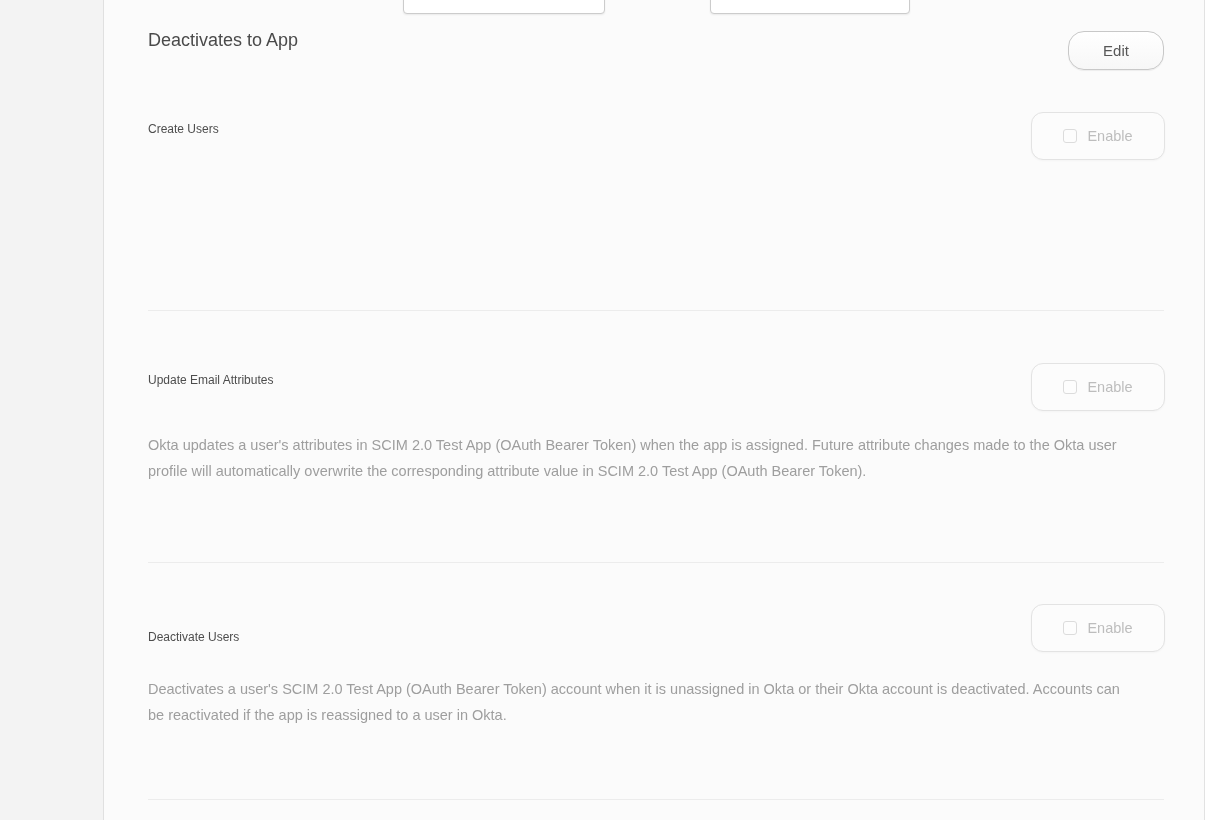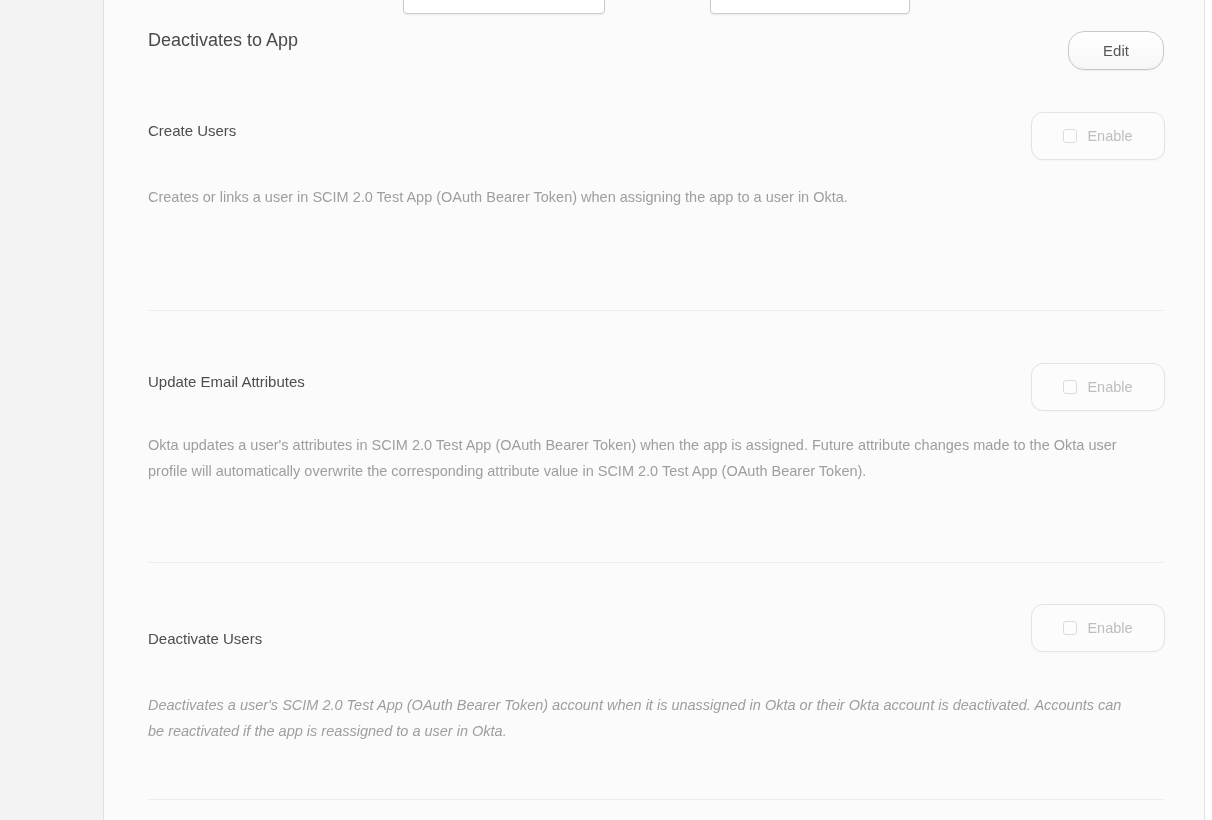--- a/index.html
+++ b/index.html
@@ -32,21 +32,21 @@
   .edit-btn {
     position:absolute; left:964px; top:31px; width:96px; height:39px;
     background:linear-gradient(#ffffff,#f7f7f7);
     border:1px solid #c8c8c8; border-radius:16px;
     box-shadow:0 1px 1px rgba(0,0,0,0.06);
     font-family:"Liberation Sans", sans-serif;
     font-size:15px; color:#575757; cursor:pointer;
   }
   .section-heading {
     position:absolute; left:44px;
-    font-size:15px; font-weight:400; color:#4d4d4d;
+    font-size:12px; font-weight:400; color:#4d4d4d;
   }
   .enable-box {
     position:absolute; left:927px; width:134px; height:48px;
     background:#fcfcfc; border:1px solid #e3e3e3; border-radius:12px;
     box-shadow:0 1px 2px rgba(0,0,0,0.03);
     display:flex; align-items:center; justify-content:center;
   }
   .checkbox {
     width:14px; height:14px; margin-right:10px;
     background:#fdfdfd; border:1px solid #dcdcdc; border-radius:3px;
@@ -75,32 +75,31 @@
   <div class="top-input b2"></div>
 
   <div class="page-title">Deactivates to App</div>
   <button class="edit-btn">Edit</button>
 
   <div class="section-heading" style="top:122px;">Create Users</div>
   <div class="enable-box" style="top:112px;">
     <span class="checkbox"></span>
     <span class="enable-label">Enable</span>
   </div>
-  <p class="desc" style="top:184px; width:920px;">Creates or links a user in SCIM 2.0 Test App (OAuth Bearer Token) when assigning the app to a user in Okta.</p>
   <div class="divider" style="top:310px;"></div>
 
   <div class="section-heading" style="top:373px;">Update Email Attributes</div>
   <div class="enable-box" style="top:363px;">
     <span class="checkbox"></span>
     <span class="enable-label">Enable</span>
   </div>
   <p class="desc" style="top:432px; width:1008px;">Okta updates a user's attributes in SCIM 2.0 Test App (OAuth Bearer Token) when the app is assigned. Future attribute changes made to the Okta user profile will automatically overwrite the corresponding attribute value in SCIM 2.0 Test App (OAuth Bearer Token).</p>
   <div class="divider" style="top:562px;"></div>
 
   <div class="section-heading" style="top:614px;margin-top:16px;">Deactivate Users</div>
   <div class="enable-box" style="top:604px;">
     <span class="checkbox"></span>
     <span class="enable-label">Enable</span>
   </div>
-  <p class="desc" style="top:692px; width:975px;font-style:italic;">Deactivates a user's SCIM 2.0 Test App (OAuth Bearer Token) account when it is unassigned in Okta or their Okta account is deactivated. Accounts can be reactivated if the app is reassigned to a user in Okta.</p>
+  <p class="desc" style="top:676px; width:975px;">Deactivates a user's SCIM 2.0 Test App (OAuth Bearer Token) account when it is unassigned in Okta or their Okta account is deactivated. Accounts can be reactivated if the app is reassigned to a user in Okta.</p>
   <div class="divider" style="top:799px;"></div>
 
 </div>
 
 </body></html>

